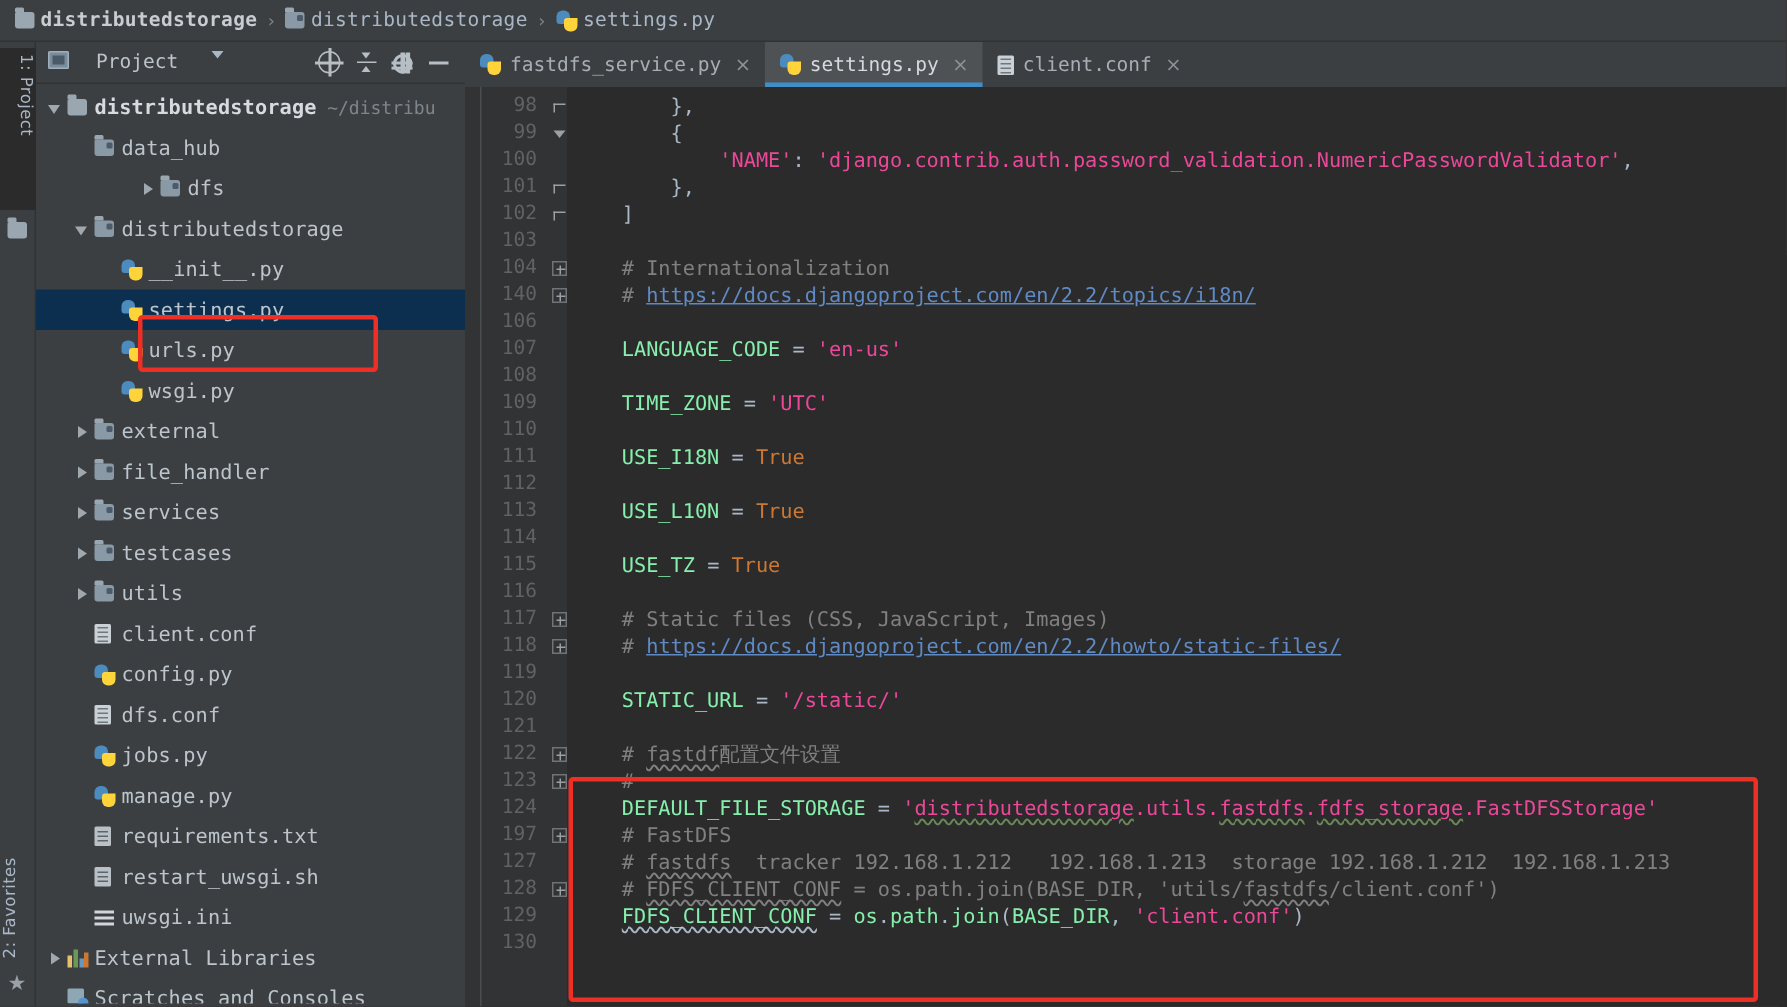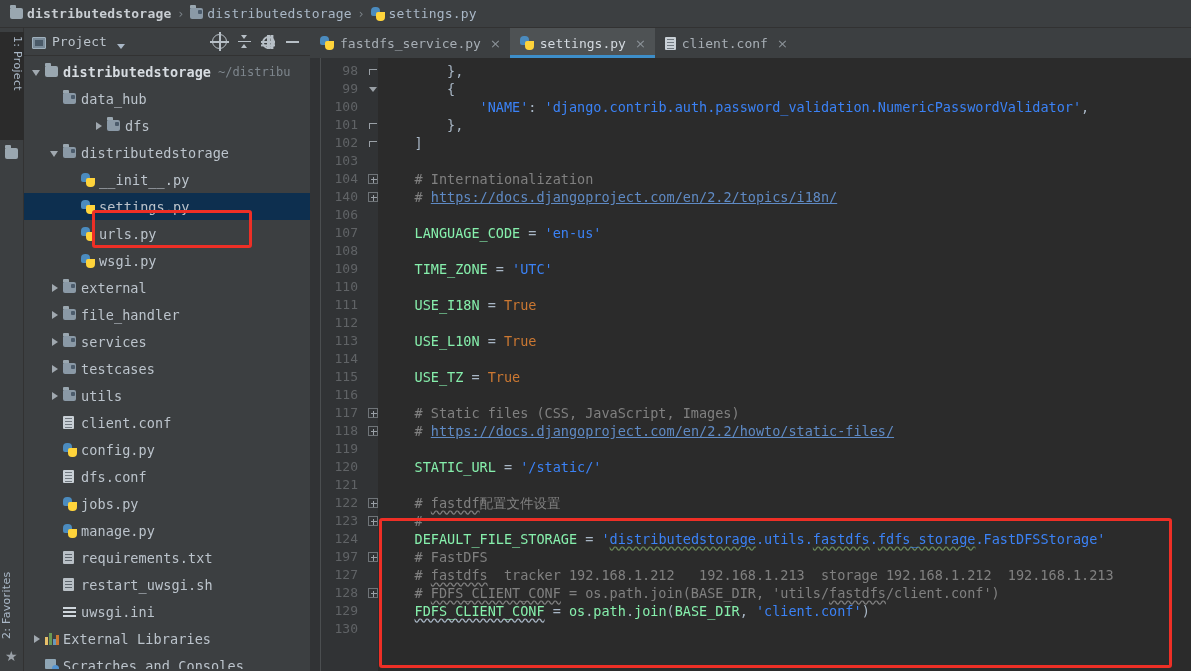--- a/index.html
+++ b/index.html
@@ -65,21 +65,21 @@
 
   
   .panel {
     position:absolute; left:24px; top:28px; width:286px; height:643px;
     background:#3c3f41;
   }
   .panel-header {
     height:28px; display:flex; align-items:center; padding:0 6px 0 8px;
     border-bottom:1px solid #323232;
   }
-  .panel-title { display:flex; align-items:flex-end; gap:6px; }
+  .panel-title { display:flex; align-items:flex-start; gap:18px; }
   .panel-title span.lbl { font-size:13px; color:#bcc4cc; font-family:"DejaVu Sans Mono", monospace; }
   .proj-ic { width:14px;height:12px;background:#7a8b99;border:1px solid #9fb0bd;border-radius:1px;position:relative;}
   .proj-ic:after{content:"";position:absolute;left:2px;top:2px;width:8px;height:6px;background:#4a5a68;}
   .caret-down { width:0;height:0;border-left:4px solid transparent;border-right:4px solid transparent;border-top:5px solid #a9b7c6; margin-left:4px;}
   .panel-tools { margin-left:auto; display:flex; align-items:center; gap:10px; padding-right:4px;}
   .tbi { width:15px;height:15px; position:relative; cursor:default;}
   .tbi-target { border:1.6px solid #b7bfc6; border-radius:50%; }
   .tbi-target:before{content:"";position:absolute;left:-3px;top:6px;width:19px;height:1.6px;background:#b7bfc6;}
   .tbi-target:after{content:"";position:absolute;left:6px;top:-3px;width:1.6px;height:19px;background:#b7bfc6;}
   .tbi-collapse:before{content:"";position:absolute;left:1px;top:6.5px;width:13px;height:1.6px;background:#b7bfc6;}
@@ -135,21 +135,21 @@
   .fm:before{content:"";position:absolute;left:2px;top:4px;width:6px;height:1px;background:#9aa0a6;}
   .fm.plus:after{content:"";position:absolute;left:4px;top:2px;width:1px;height:6px;background:#9aa0a6;}
   .fm.tri { border:none; background:none; }
   .fm.tri:before{content:"";position:absolute;left:1px;top:3px;width:0;height:0;border-left:4px solid transparent;border-right:4px solid transparent;border-top:5px solid #9aa0a6;background:none;}
   .fm.end { border:none; background:none;}
   .fm.end:before{content:"";position:absolute;left:1px;top:3px;width:8px;height:1px;background:#9aa0a6;}
   .fm.end:after{content:"";position:absolute;left:1px;top:3px;width:1px;height:6px;background:#9aa0a6;}
 
   
   .s-kw   { color:#cc7832; }
-  .s-str  { color:#3b82f6; }
+  .s-str  { color:#ec4899; }
   .s-cmt  { color:#808080; }
   .s-id   { color:#86efac; }
   .s-link { color:#5f8ac4; text-decoration:underline; }
   .s-wavy { text-decoration: underline; text-decoration-style: wavy; text-decoration-color:#6a8759; text-underline-offset:2px;}
   .s-wavy-g { text-decoration: underline; text-decoration-style: wavy; text-decoration-color:#808080; text-underline-offset:2px;}
   .s-wavy-w { text-decoration: underline; text-decoration-style: wavy; text-decoration-color:#a9b7c6; text-underline-offset:2px;}
 </style>
 </head>
 <body>
 

